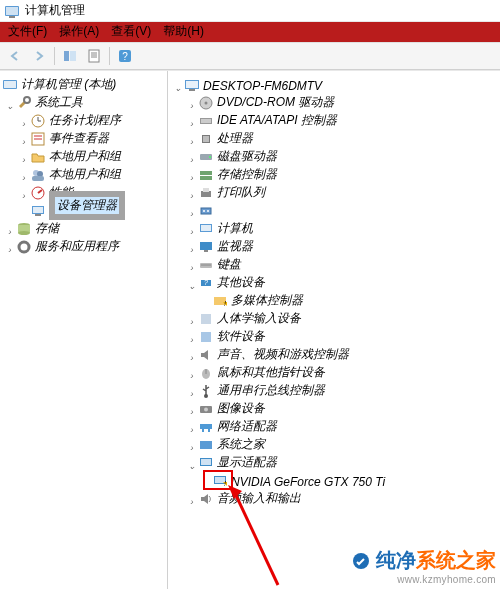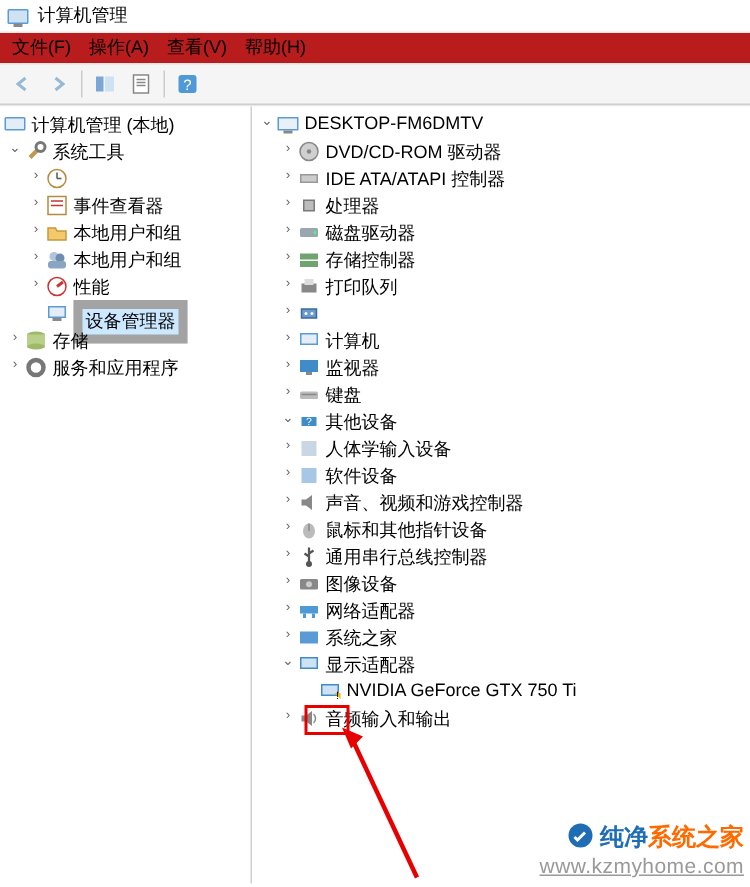--- a/index.html
+++ b/index.html
@@ -62,25 +62,26 @@
   }
   .right-pane {
     flex: 1;
     padding: 4px 0;
     background: #fff;
     overflow:hidden;
     position:relative;
   }
   .tree-row {
     display: flex;
-    align-items: flex-start;
+    align-items: flex-end;
     height: 18px;
     padding-right: 4px;
     white-space: nowrap;
     cursor: default;
+    font-style: italic;
   }
   .tree-row .indent { flex: 0 0 auto; }
   .tree-row .twisty {
     width: 12px; text-align: center; color:#666; font-size:9px;
     flex:0 0 auto;
   }
   .tree-row .node-icon { width:16px; height:16px; flex:0 0 auto; margin-right:3px; display:flex;align-items:center;justify-content:center;}
   .tree-row .label { flex:0 0 auto; }
   .tree-row.selected .label {
     background:#cce8ff; border:6px solid #a3a3a3; padding:0 2px; margin:-1px 0;
@@ -93,23 +94,23 @@
   }
   .arrow-line {
     position:absolute;
     pointer-events:none;
   }
   .watermark {
     position:absolute;
     bottom:6px; right:4px;
     text-align:right;
   }
-  .watermark .site-name { color:#1e6db5; font-weight:bold; font-size:16px; }
+  .watermark .site-name { color:#1e6db5; font-weight:bold; font-size:20px; }
   .watermark .site-name .accent{ color:#ff6a00;}
-  .watermark .url { color:#999; font-size:14px; letter-spacing:0.3px;text-decoration:underline;}
+  .watermark .url { color:#999; font-size:10px; letter-spacing:0.3px;}
   
   svg { display:block; }
 </style>
 </head>
 <body>
 
 <div class="titlebar">
   <span class="app-icon">
     <svg width="16" height="16">
         <rect x="1" y="3" width="14" height="10" rx="1" fill="#5b9bd5"></rect>
@@ -192,20 +193,21 @@
     <div class="tree-row">
       <span class="indent" style="width:18px"></span>
       <span class="twisty">›</span>
       <span class="node-icon">
           <svg width="16" height="16">
             <circle cx="8" cy="8" r="6" fill="#fff" stroke="#b58b3e"></circle>
             <line x1="8" y1="8" x2="8" y2="4" stroke="#555"></line>
             <line x1="8" y1="8" x2="11" y2="8" stroke="#555"></line>
           </svg>
         </span>
+      <span class="label">任务计划程序</span>
     </div>
 
     <div class="tree-row">
       <span class="indent" style="width:18px"></span>
       <span class="twisty">›</span>
       <span class="node-icon">
           <svg width="16" height="16">
             <rect x="2" y="2" width="12" height="12" fill="#fff" stroke="#b58b3e"></rect>
             <line x1="4" y1="5" x2="12" y2="5" stroke="#c33"></line>
             <line x1="4" y1="8" x2="12" y2="8" stroke="#c33"></line>
@@ -427,20 +429,31 @@
         <span class="twisty">⌄</span>
       <span class="node-icon">
           <svg width="16" height="16">
             <rect x="3" y="5" width="10" height="6" fill="#3f8cc8"></rect>
             <text x="8" y="10" font-size="7" fill="#fff" text-anchor="middle">?</text>
           </svg>
         </span>
       <span class="label">其他设备</span>
     </div>
 
+    <div class="tree-row">
+      <span class="indent" style="width:44px"></span>
+      <span class="node-icon">
+          <svg width="16" height="16">
+            <rect x="2" y="4" width="12" height="8" fill="#f5c96b"></rect>
+            <polygon points="11,9 15,13 15,9" fill="#f2b500"></polygon>
+            <text x="13" y="13" font-size="7" text-anchor="middle">!</text>
+          </svg>
+        </span>
+      <span class="label">多媒体控制器</span>
+    </div>
 
     <div class="tree-row">
       <span class="indent" style="width:18px"></span>
         <span class="twisty">›</span>
       <span class="node-icon">
           <svg width="16" height="16">
             <rect x="3" y="3" width="10" height="10" fill="#c8d6e5"></rect>
           </svg>
         </span>
       <span class="label">人体学输入设备</span>

